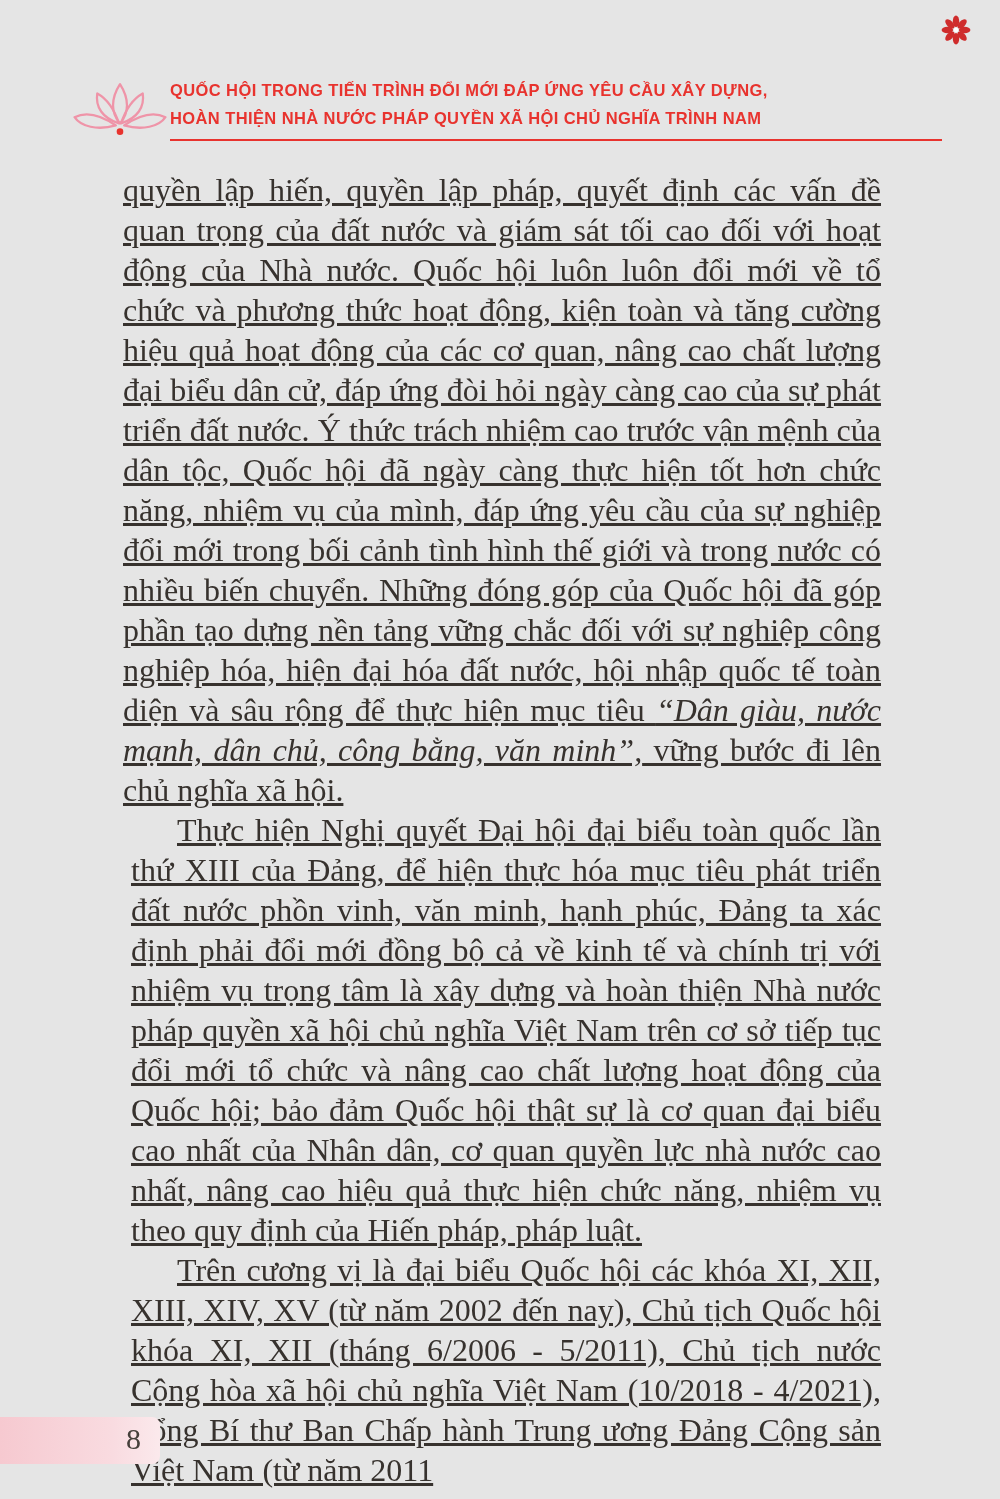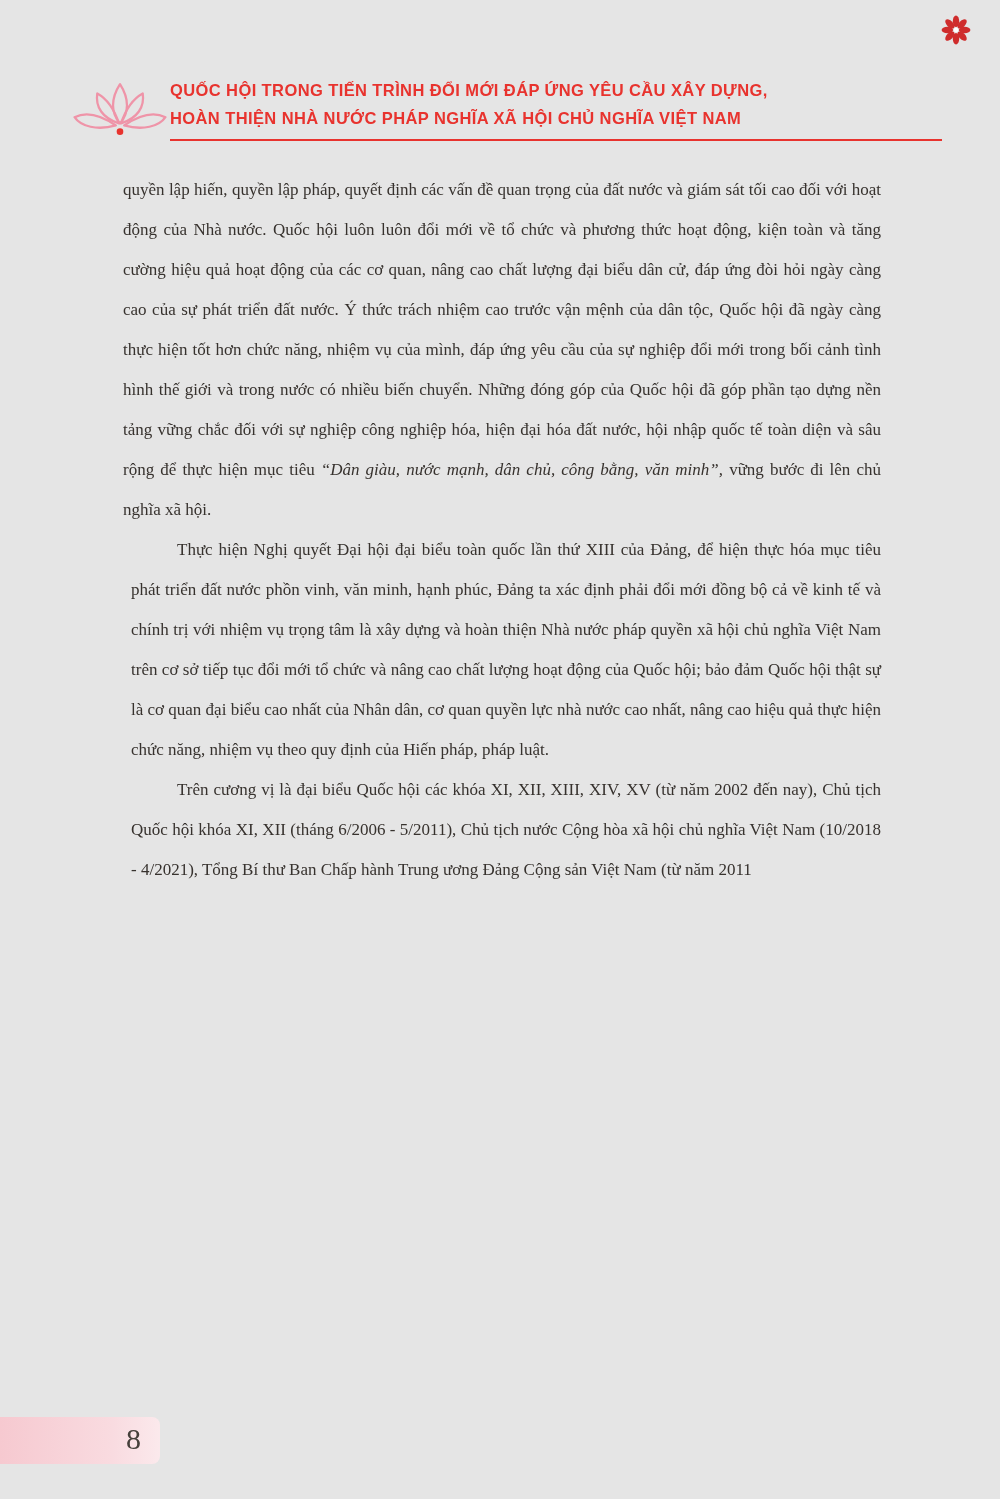--- a/index.html
+++ b/index.html
@@ -34,24 +34,25 @@
   .title-line{display:block; color:#e8332e;}
   .ornament{
     position:absolute; top:14px; right:28px;
     width:32px; height:32px;
   }
   
   .content{
     position:absolute;
     top:170px; left:123px;
     width:758px;
-    font-size:17px;
+    font-size:32px;
     line-height:40px;
     text-align:justify;
     color:#37322e;
+    text-decoration:underline;
   }
   .content p{margin:0;}
   .content p.indent{text-indent:46px;margin-left:8px;}
   .content .italic{font-style:italic;}
   
   .pagenum-band{
     position:absolute;
     left:0; top:1417px;
     width:160px; height:47px;
     background:linear-gradient(90deg,#f6c9d0 0%, #f9dbe0 70%, #fbe9ec 100%);
@@ -77,21 +78,21 @@
           <path d="M28 13 C26 26 33 37 49 42 C45 30 39 19 28 13 Z"></path>
           <path d="M72 13 C74 26 67 37 51 42 C55 30 61 19 72 13 Z"></path>
           <path d="M6 36 C16 31 30 33 46 44 C28 49 12 45 6 36 Z"></path>
           <path d="M94 36 C84 31 70 33 54 44 C72 49 88 45 94 36 Z"></path>
         </g>
         <circle cx="50" cy="50" r="3.2" fill="#e8332e"></circle>
       </svg>
     </span>
     <div class="titles">
       <span class="title-line">QUỐC HỘI TRONG TIẾN TRÌNH ĐỔI MỚI ĐÁP ỨNG YÊU CẦU XÂY DỰNG,</span>
-      <span class="title-line">HOÀN THIỆN NHÀ NƯỚC PHÁP NGHĨA XÃ HỘI CHỦ NGHĨA VIỆT NAM</span>
+      <span class="title-line">HOÀN THIỆN NHÀ NƯỚC PHÁP QUYỀN XÃ HỘI CHỦ NGHĨA TRÌNH NAM</span>
     </div>
   </div>
 
   <span class="ornament">
     <svg viewBox="0 0 100 100" width="32" height="32">
       <g fill="#cf2c2c">
         <g transform="rotate(0 50 50)">
             <ellipse cx="50" cy="23" rx="10" ry="18"></ellipse>
           </g>
         <g transform="rotate(45 50 50)">

